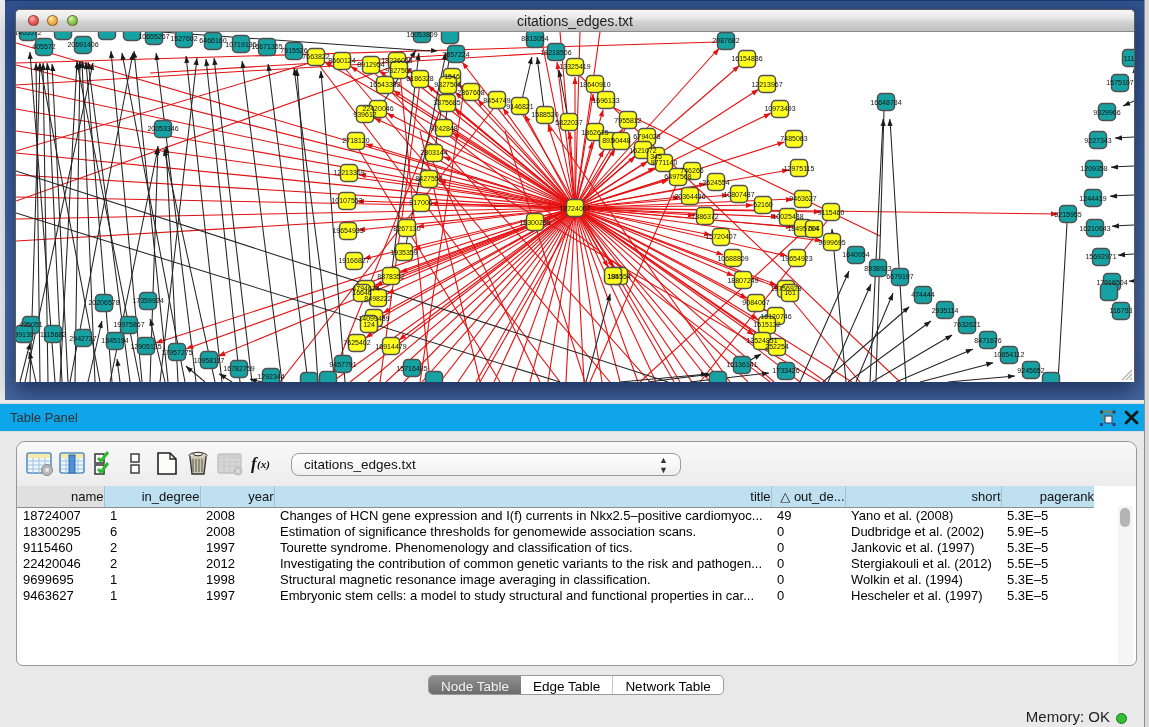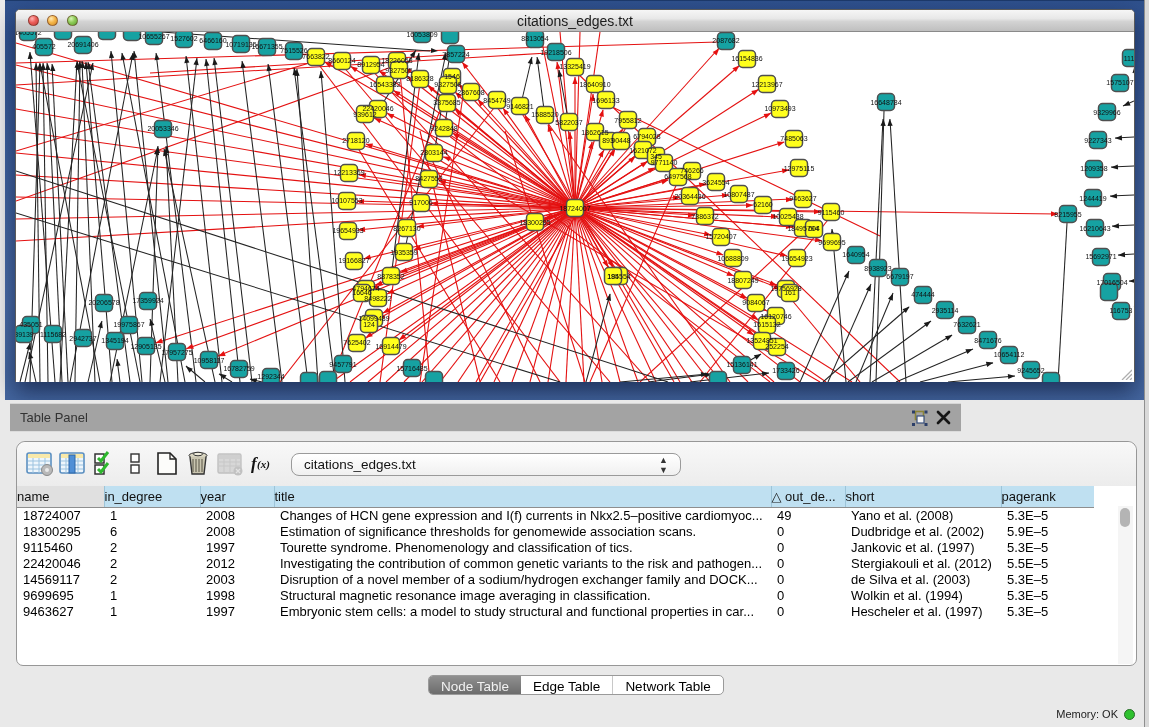--- a/index.html
+++ b/index.html
@@ -5,37 +5,37 @@
 html,body{width:1149px;height:727px;overflow:hidden;font-family:"Liberation Sans",sans-serif}
 body{position:relative;background:#e9e9e9}
 #desktop{position:absolute;left:0;top:0;width:1149px;height:400px;background:#ececec}
 #bluearea{position:absolute;left:5px;top:0;width:1139px;height:400px;background:linear-gradient(180deg,#2f518d 0%,#3e609c 35%,#4a6ca6 75%,#44669f 100%);border-top:1px solid #1d3a6b;overflow:hidden}
 #win{position:absolute;left:15px;top:9px;width:1120px;height:373px;border-radius:5px 5px 0 0;box-shadow:0 10px 22px rgba(5,15,45,.6);background:#fff;border:1px solid #5a5a5a}
 #titlebar{position:relative;height:22px;border-radius:4px 4px 0 0;background:linear-gradient(180deg,#f6f6f6 0%,#e8e8e8 40%,#d3d3d3 55%,#bfbfbf 100%);border-bottom:1px solid #8a8a8a}
 #titlebar .tl{position:absolute;top:5px;width:11px;height:11px;border-radius:50%;border:1px solid rgba(90,40,30,.55)}
 #title{position:absolute;width:100%;text-align:center;top:3px;font-size:14px;color:#1c1c1c}
 #canvas{position:absolute;left:0;top:22px;width:1118px;height:350px;background:#fff;overflow:hidden}
 #tpanel{position:absolute;left:0;top:400px;width:1149px;height:327px;background:#e9e9e9}
-#tphead{position:absolute;left:10px;top:3px;width:951px;height:29px;background:#a3a3a3;border-top:1px solid #d6d6d6;border-bottom:1px solid #dcdcdc}
+#tphead{position:absolute;left:0;top:3px;width:1149px;height:29px;background:#0ea5e9;border-top:1px solid #d6d6d6;border-bottom:1px solid #dcdcdc}
 #tphead .lbl{position:absolute;left:10px;top:6px;font-size:13px;color:#333}
 #container{position:absolute;left:16px;top:41px;width:1121px;height:225px;background:#fff;border:1px solid #979797;border-radius:9px 9px 7px 7px}
 #toolbar{position:absolute;left:0;top:0;width:1119px;height:44px;background:linear-gradient(180deg,#f8f8f8,#ececec);border-radius:9px 9px 0 0}
 #combo{position:absolute;left:274px;top:11px;width:390px;height:23px;background:linear-gradient(180deg,#fff,#f0f0f0);border:1px solid #9a9a9a;border-radius:8px;font-size:13.5px;color:#111;line-height:21px;padding-left:12px}
 #combo .arr{position:absolute;right:12px;top:1px;font-size:9px;color:#333;line-height:10px}
 table{border-collapse:collapse;table-layout:fixed;width:1077px;font-size:13px}
-#thead td{background:#bfe0f1;border-left:1px solid #9dc4d8;border-bottom:1px solid #8e8e8e;text-align:left;height:21px;color:#111}
+#thead td{background:#bfe0f1;border-left:1px solid #9dc4d8;border-bottom:1px solid #8e8e8e;text-align:right;height:21px;color:#111}
 #thead td:first-child{background:#e0e0e0;border-left:none}
 #tbody td{height:16px;padding:0 0 0 6px;color:#000;white-space:nowrap;overflow:hidden}
 #vsb{position:absolute;right:3px;top:64px;width:15px;height:158px;background:#f5f5f5}
 #vsb .th{position:absolute;left:2px;top:2px;width:10px;height:19px;background:#b4b4b4;border-radius:5px}
 #tabs{position:absolute;left:428px;top:275px;height:20px;border:1px solid #9a9a9a;border-radius:5px;overflow:hidden;background:#fff;display:flex;font-size:13.5px}
 #tabs div{padding:1px 12px 0;line-height:19px}
 #tabs .sel{background:linear-gradient(180deg,#909090,#6c6c6c);color:#f2f2f2}
 #tabs .dv{border-left:1px solid #c8c8c8;padding:0}
-#status{position:absolute;right:14px;top:308px;font-size:11px;color:#222}
+#status{position:absolute;right:22px;top:308px;font-size:15px;color:#222}
 #status .dot{display:inline-block;width:11px;height:11px;border-radius:50%;background:#2fc12f;border:1px solid #2a6b2a;vertical-align:-2px;margin-left:6px}
 #redge{position:absolute;right:0;top:0;width:5px;height:727px;background:#d9d9d9;border-left:1px solid #8f8f8f}
 </style></head>
 <body>
 <div id="desktop">
     <div id="bluearea"></div>
 <div id="win">
  <div id="titlebar">
   <span class="tl" style="left:12px;background:radial-gradient(circle at 35% 30%,#ffb3b3,#ec5f5b 45%,#c33a36)"></span>
   <span class="tl" style="left:31px;background:radial-gradient(circle at 35% 30%,#ffe9b3,#f5b64a 45%,#d08d26)"></span>
@@ -839,29 +839,20 @@
    <tr>
               <td>22420046</td>
               <td>2</td>
               <td>2012</td>
               <td>Investigating the contribution of common genetic variants to the risk and pathogen...</td>
               <td>0</td>
               <td>Stergiakouli et al. (2012)</td>
               <td>5.5E–5</td>
             </tr>
    <tr>
-              <td>14569117</td>
-              <td>2</td>
-              <td>2003</td>
-              <td>Disruption of a novel member of a sodium/hydrogen exchanger family and DOCK...</td>
-              <td>0</td>
-              <td>de Silva et al. (2003)</td>
-              <td>5.3E–5</td>
-            </tr>
-   <tr>
               <td>9699695</td>
               <td>1</td>
               <td>1998</td>
               <td>Structural magnetic resonance image averaging in classification.</td>
               <td>0</td>
               <td>Wolkin et al. (1994)</td>
               <td>5.3E–5</td>
             </tr>
    <tr>
               <td>9463627</td>

